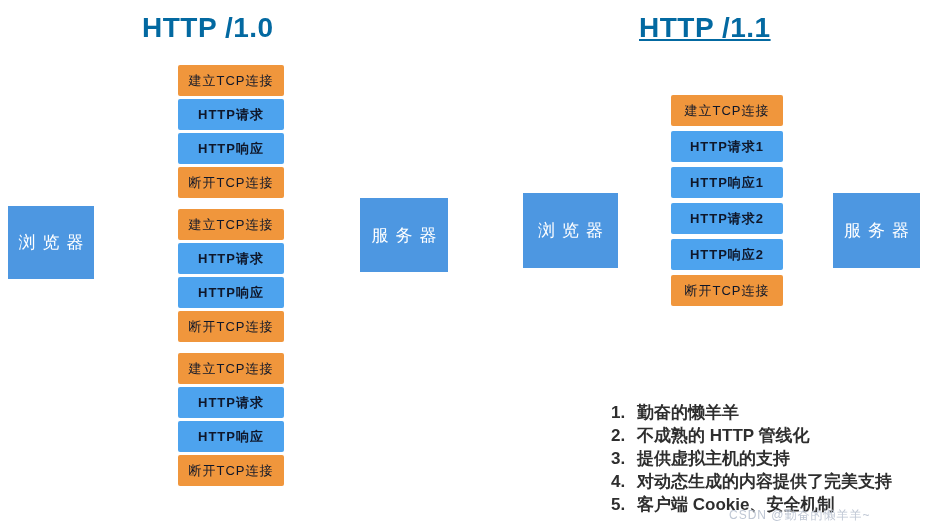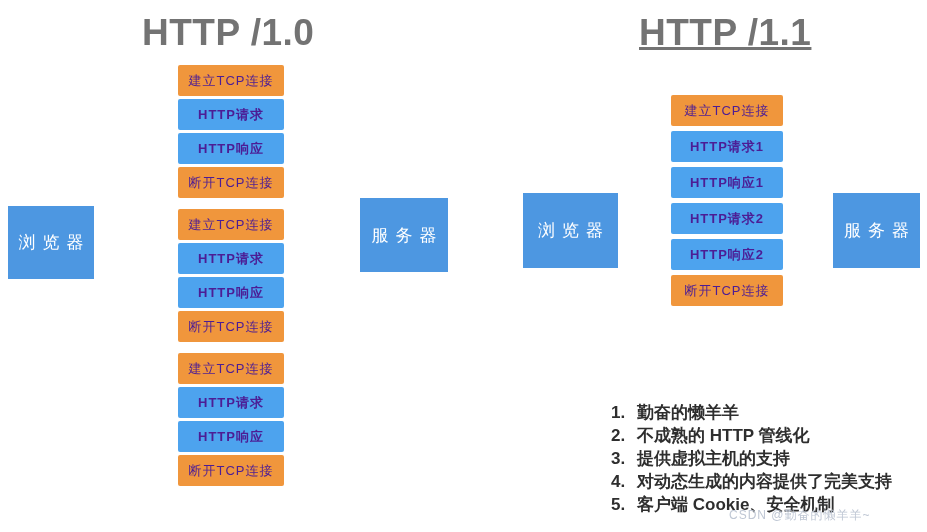--- a/index.html
+++ b/index.html
@@ -1,39 +1,39 @@
 <!DOCTYPE html>
 <html><head>
 <meta charset="utf-8">
 <style>
   * { margin:0; padding:0; box-sizing:border-box; }
   html,body { background:#fff; }
   body { font-family:"Liberation Sans","DejaVu Sans",sans-serif; }
   .canvas { position:relative; width:927px; height:532px; background:#ffffff; overflow:hidden; }
 
-  .title { position:absolute; font-size:37px; font-weight:800; color:#737373; letter-spacing:0.5px; }
+  .title { position:absolute; font-size:28px; font-weight:800; color:#0369a1; letter-spacing:0.5px; }
   .title-10 { left:142px; top:12px; }
   .title-11 { left:639px; top:12px;text-decoration:underline; }
 
   .entity { position:absolute; background:#4d97e1; color:#ffffff;
             display:flex; align-items:center; justify-content:center;
             font-size:17px; letter-spacing:7px; text-indent:7px; }
   .browser-10 { left:8px;   top:206px; width:86px; height:73px; }
   .server-10  { left:360px; top:198px; width:88px; height:74px; }
   .browser-11 { left:523px; top:193px; width:95px; height:75px; }
   .server-11  { left:833px; top:193px; width:87px; height:75px; }
 
   .stack { position:absolute; display:flex; flex-direction:column; }
   .stack-10 { left:178px; top:65px; gap:11px; }
   .stack-11 { left:671px; top:95px; gap:5px; }
   .group { display:flex; flex-direction:column; gap:3px; }
 
   .step { width:106px; height:31px; border-radius:2px;
           display:flex; align-items:center; justify-content:center;
-          color:#4c1d95; font-size:13px; letter-spacing:1px; white-space:nowrap; }
+          color:#0f172a; font-size:13px; letter-spacing:1px; white-space:nowrap; }
   .stack-11 .step { width:112px; }
   .step.orange { background:#f0963c; }
   .step.blue   { background:#4da3ee;font-weight:bold; }
 
   .notes { position:absolute; left:611px; top:401px; color:#2e2e2e;
            font-weight:bold; font-size:17px; }
   .note-item { display:flex; line-height:23px; }
   .note-num { width:26px; flex:0 0 26px; }
 
   .watermark { position:absolute; left:729px; top:507px; color:#bfc7d4;

